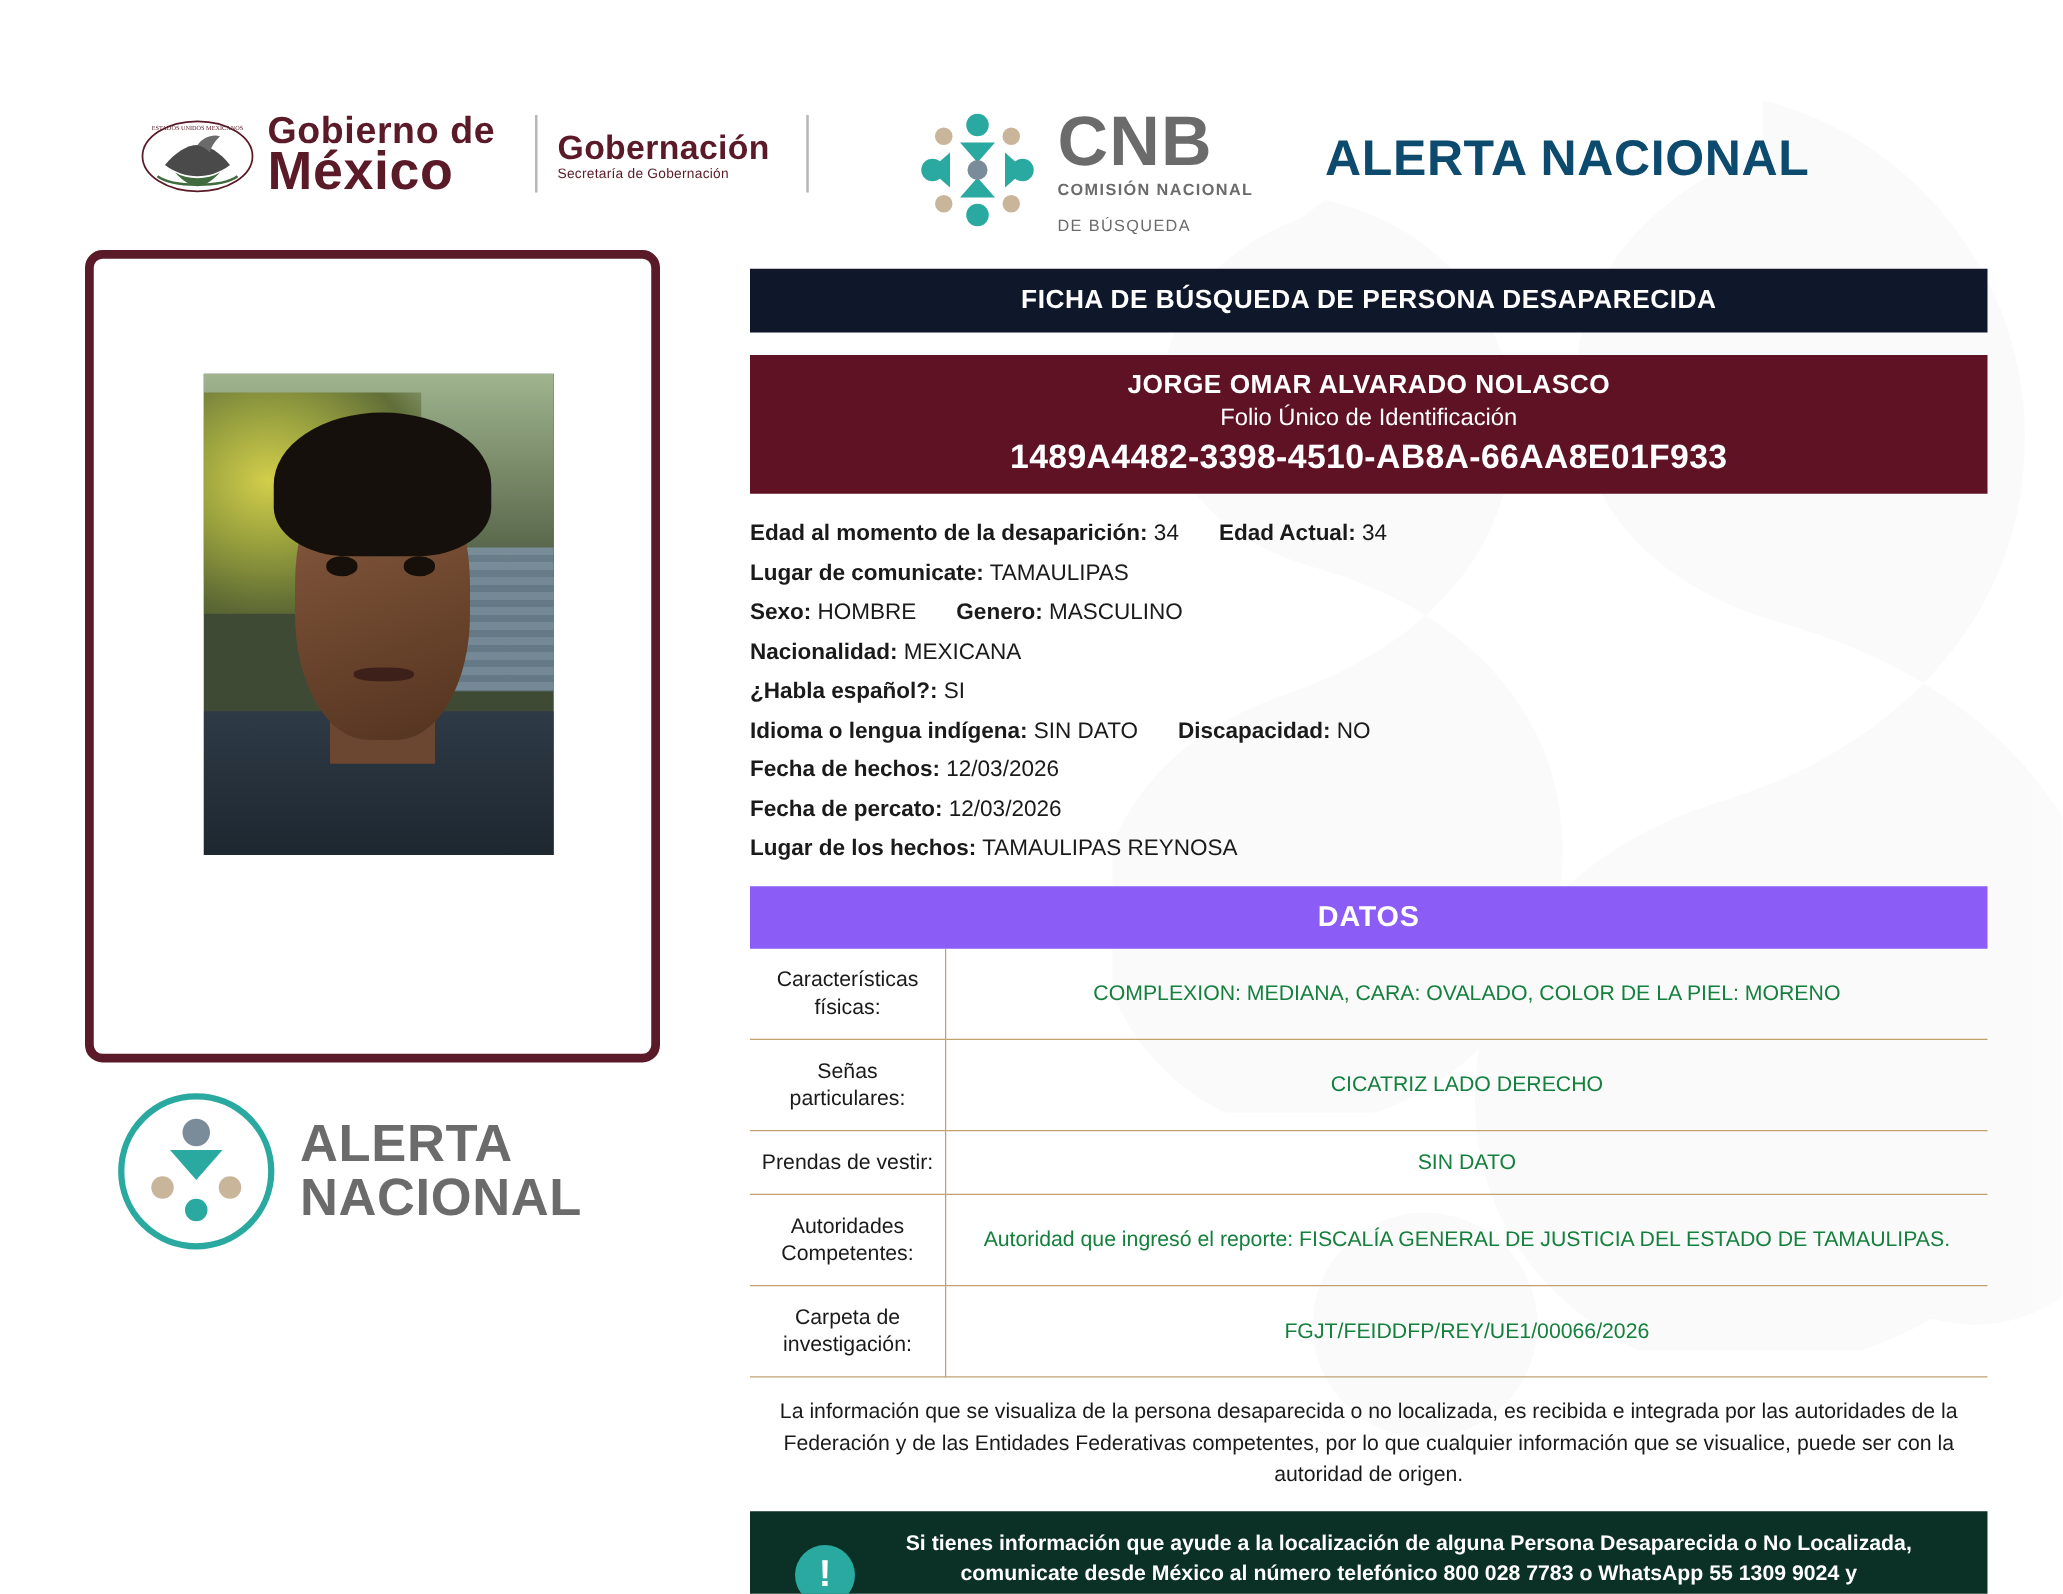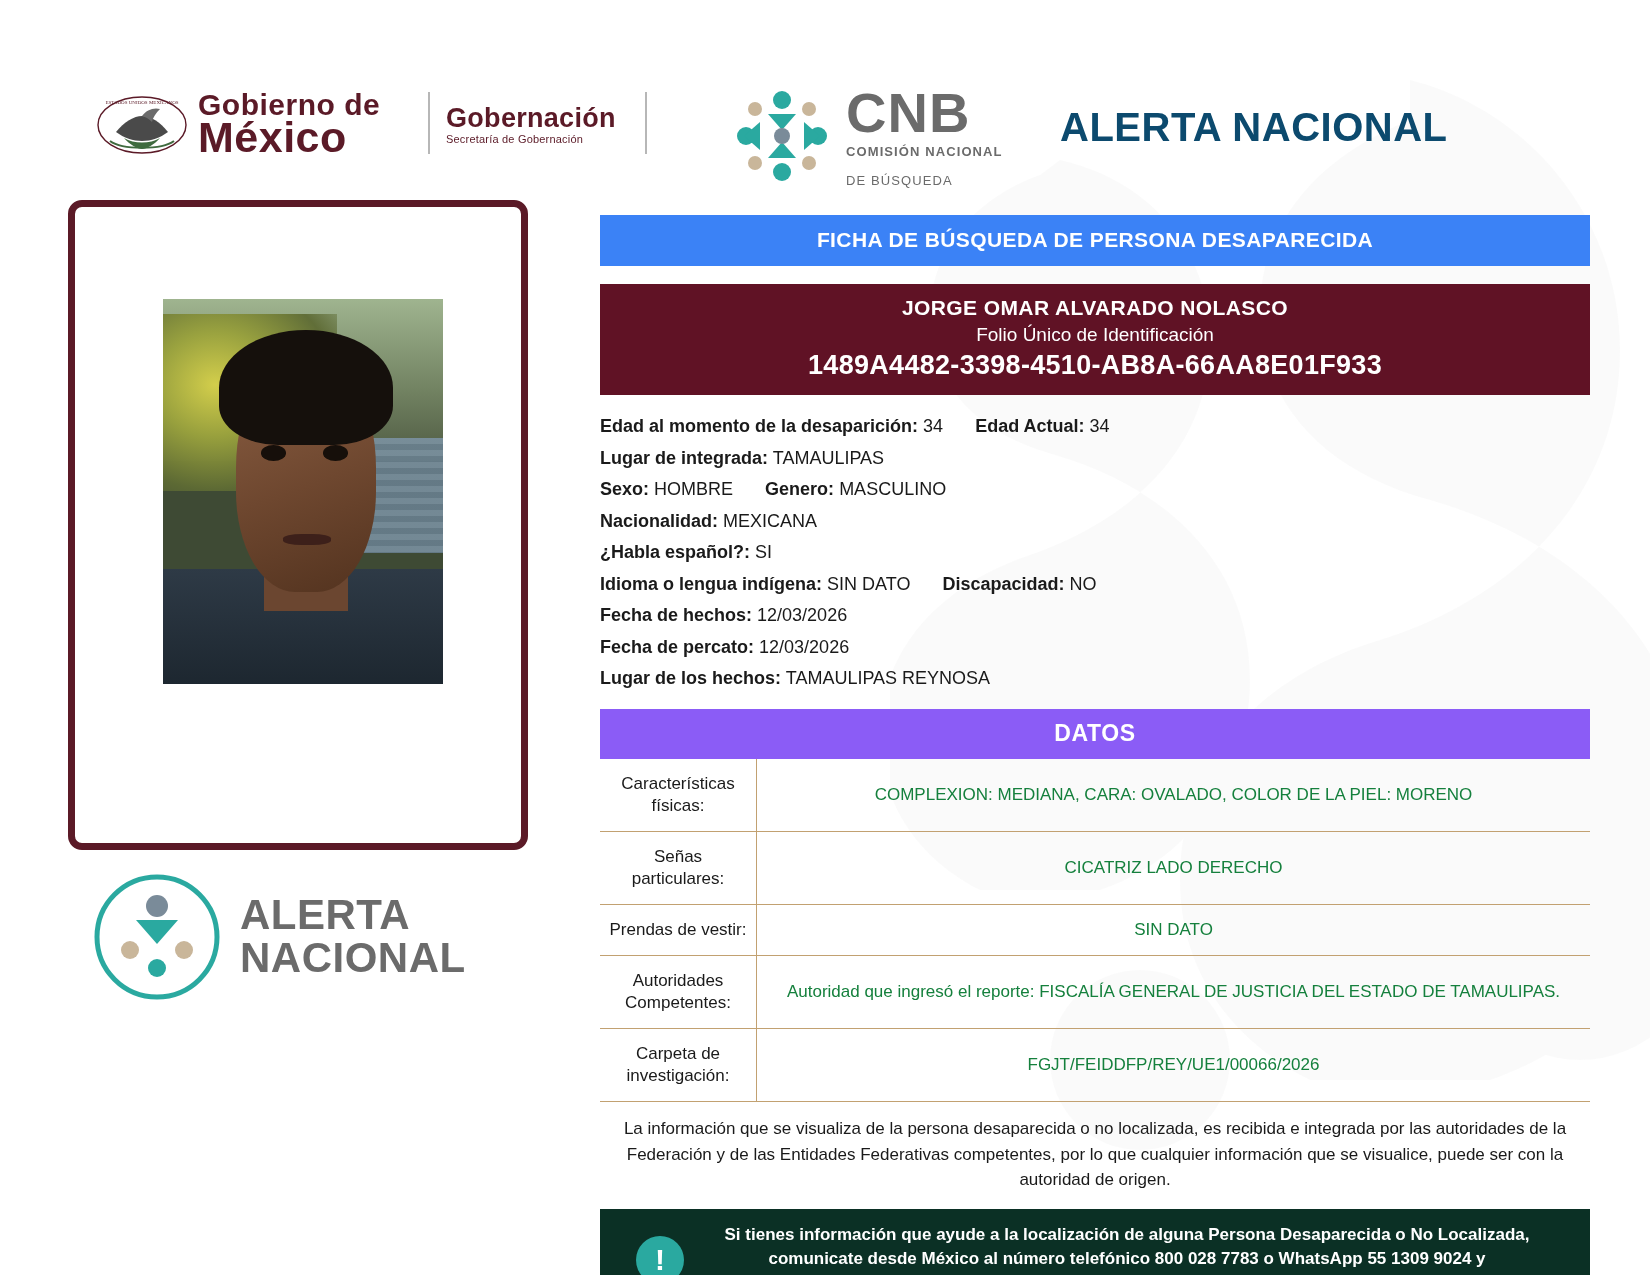--- a/index.html
+++ b/index.html
@@ -35,21 +35,21 @@
 
   
   .header {
     position: absolute;
     left: 0; top: 0;
     width: 1650px;
     height: 195px;
   }
   .gob-logo {
     position: absolute;
-    left: 96px;
+    left: 112px;
     top: 90px;
     display: flex;
     align-items: center;
     gap: 10px;
   }
   .eagle {
     width: 92px;
     height: 62px;
     position: relative;
   }
@@ -217,21 +217,21 @@
   }
 
   
   .right {
     position: absolute;
     left: 600px;
     top: 215px;
     width: 990px;
   }
   .band-dark {
-    background: #3b82f6;
+    background: #0f172a;
     color: #ffffff;
     text-align: center;
     font-size: 21px;
     font-weight: bold;
     letter-spacing: .4px;
     padding: 13px 0 14px;
   }
   .band-maroon {
     margin-top: 18px;
     background: #601225;
@@ -455,21 +455,21 @@
 
     <div class="facts">
       <div class="row">
         <b>Edad al momento de la desaparición:</b>
         <span class="val">34</span>
         <span class="gap"></span>
         <b>Edad Actual:</b>
         <span class="val">34</span>
       </div>
       <div class="row">
-        <b>Lugar de integrada:</b>
+        <b>Lugar de comunicate:</b>
         <span class="val">TAMAULIPAS</span>
       </div>
       <div class="row">
         <b>Sexo:</b>
         <span class="val">HOMBRE</span>
         <span class="gap"></span>
         <b>Genero:</b>
         <span class="val">MASCULINO</span>
       </div>
       <div class="row">

